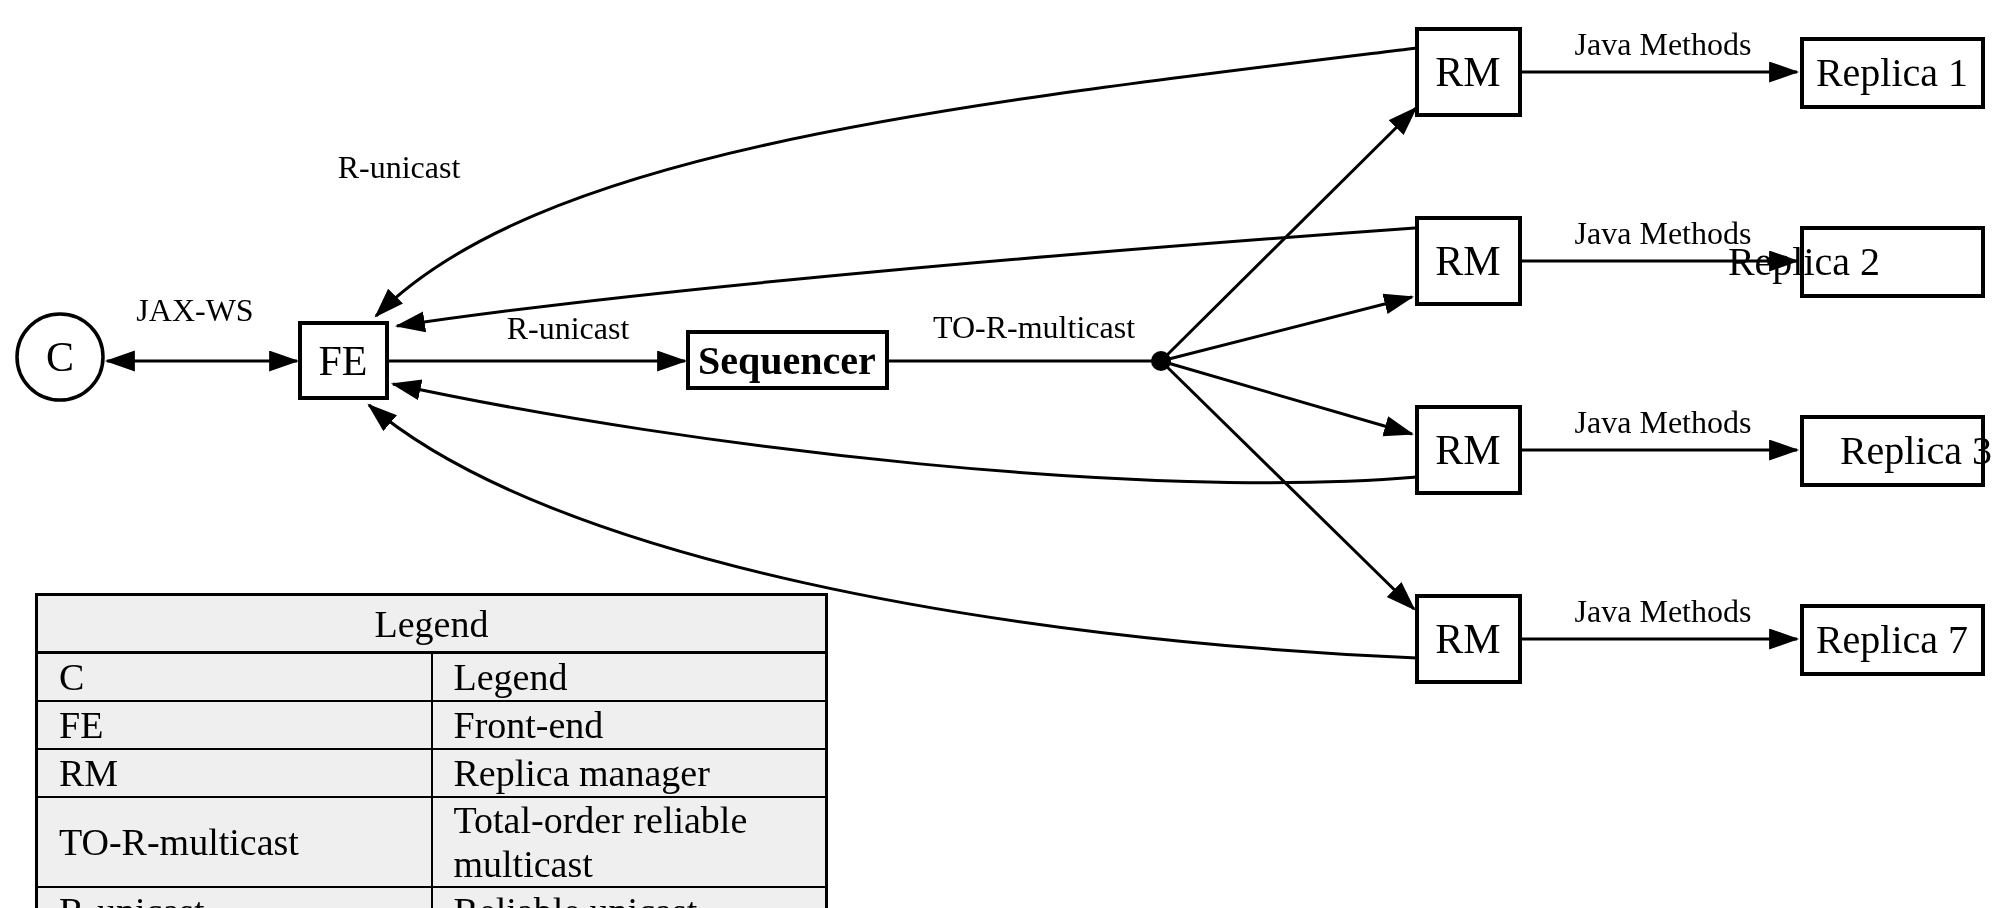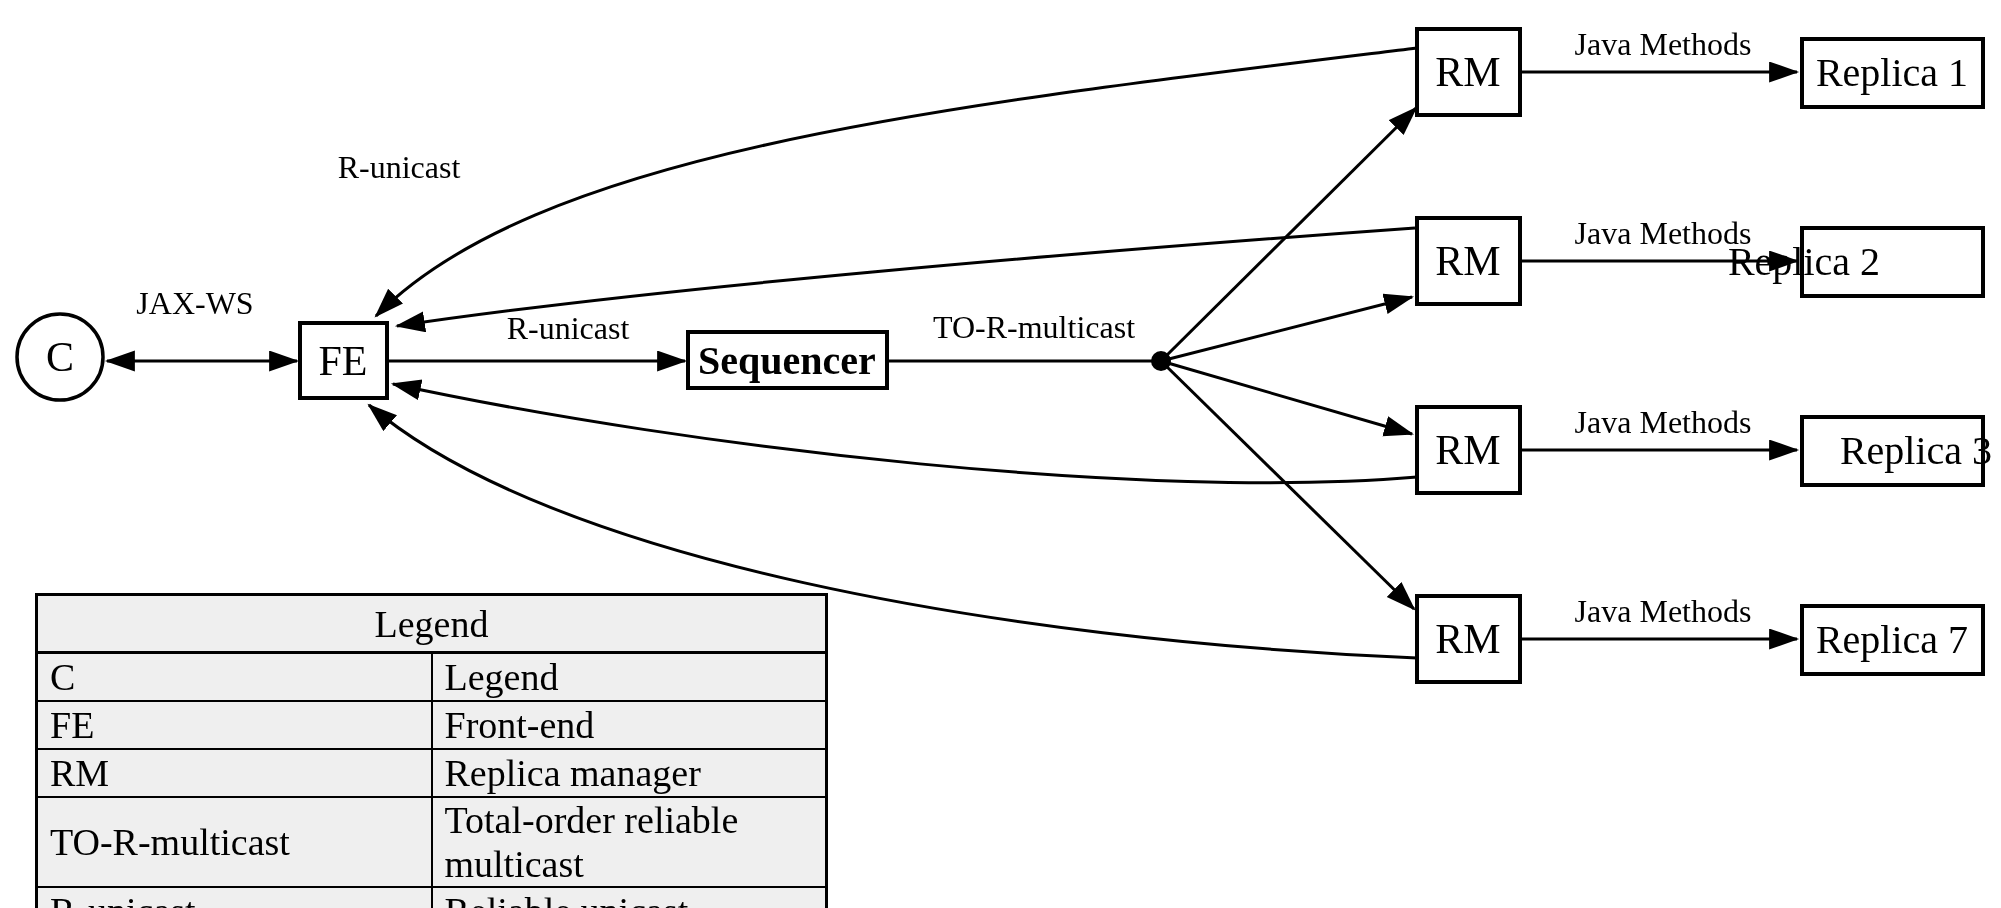--- a/index.html
+++ b/index.html
@@ -41,21 +41,21 @@
     top: 593px;
     width: 793px;
     height: 297px;
     border-collapse: collapse;
     background: #efefef;
     font-size: 38px;
     table-layout: fixed;
   }
   table.legend th, table.legend td {
     border: 2px solid #000;
-    padding: 0 12px;
+    padding: 0 21px;
     font-weight: normal;
     text-align: left;
     overflow: hidden;
   }
   table.legend th {
     text-align: center;
     height: 55px;
     border-bottom: 3px solid #000;
   }
   table.legend td {
@@ -124,21 +124,21 @@
   <div class="lbl node-lbl" style="left:1468px; top:72px;">RM</div>
   <div class="lbl node-lbl" style="left:1468px; top:261px;">RM</div>
   <div class="lbl node-lbl" style="left:1468px; top:450px;">RM</div>
   <div class="lbl node-lbl" style="left:1468px; top:639px;">RM</div>
 
   <div class="lbl rep-lbl" style="left:1892px; top:73px;font-family:Liberation Serif, serif;">Replica 1</div>
   <div class="lbl rep-lbl" style="left:1804px; top:262px;">Replica 2</div>
   <div class="lbl rep-lbl" style="left:1892px; top:451px;margin-left:24px;">Replica 3</div>
   <div class="lbl rep-lbl" style="left:1892px; top:640px;">Replica 7</div>
 
-  <div class="lbl" style="left:195px; top:303px;">JAX-WS</div>
+  <div class="lbl" style="left:195px; top:310px;">JAX-WS</div>
   <div class="lbl" style="left:399px; top:167px;">R-unicast</div>
   <div class="lbl" style="left:568px; top:328px;">R-unicast</div>
   <div class="lbl" style="left:1034px; top:327px;">TO-R-multicast</div>
 
   <div class="lbl" style="left:1663px; top:44px;">Java Methods</div>
   <div class="lbl" style="left:1663px; top:233px;">Java Methods</div>
   <div class="lbl" style="left:1663px; top:422px;">Java Methods</div>
   <div class="lbl" style="left:1663px; top:611px;">Java Methods</div>
 
   <table class="legend">

